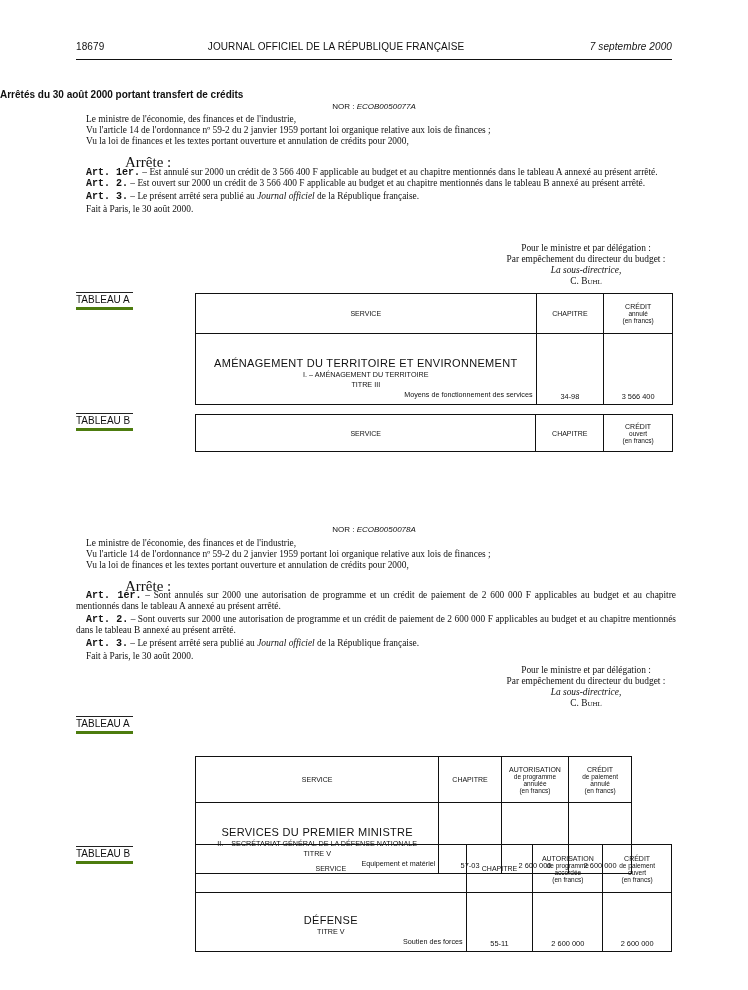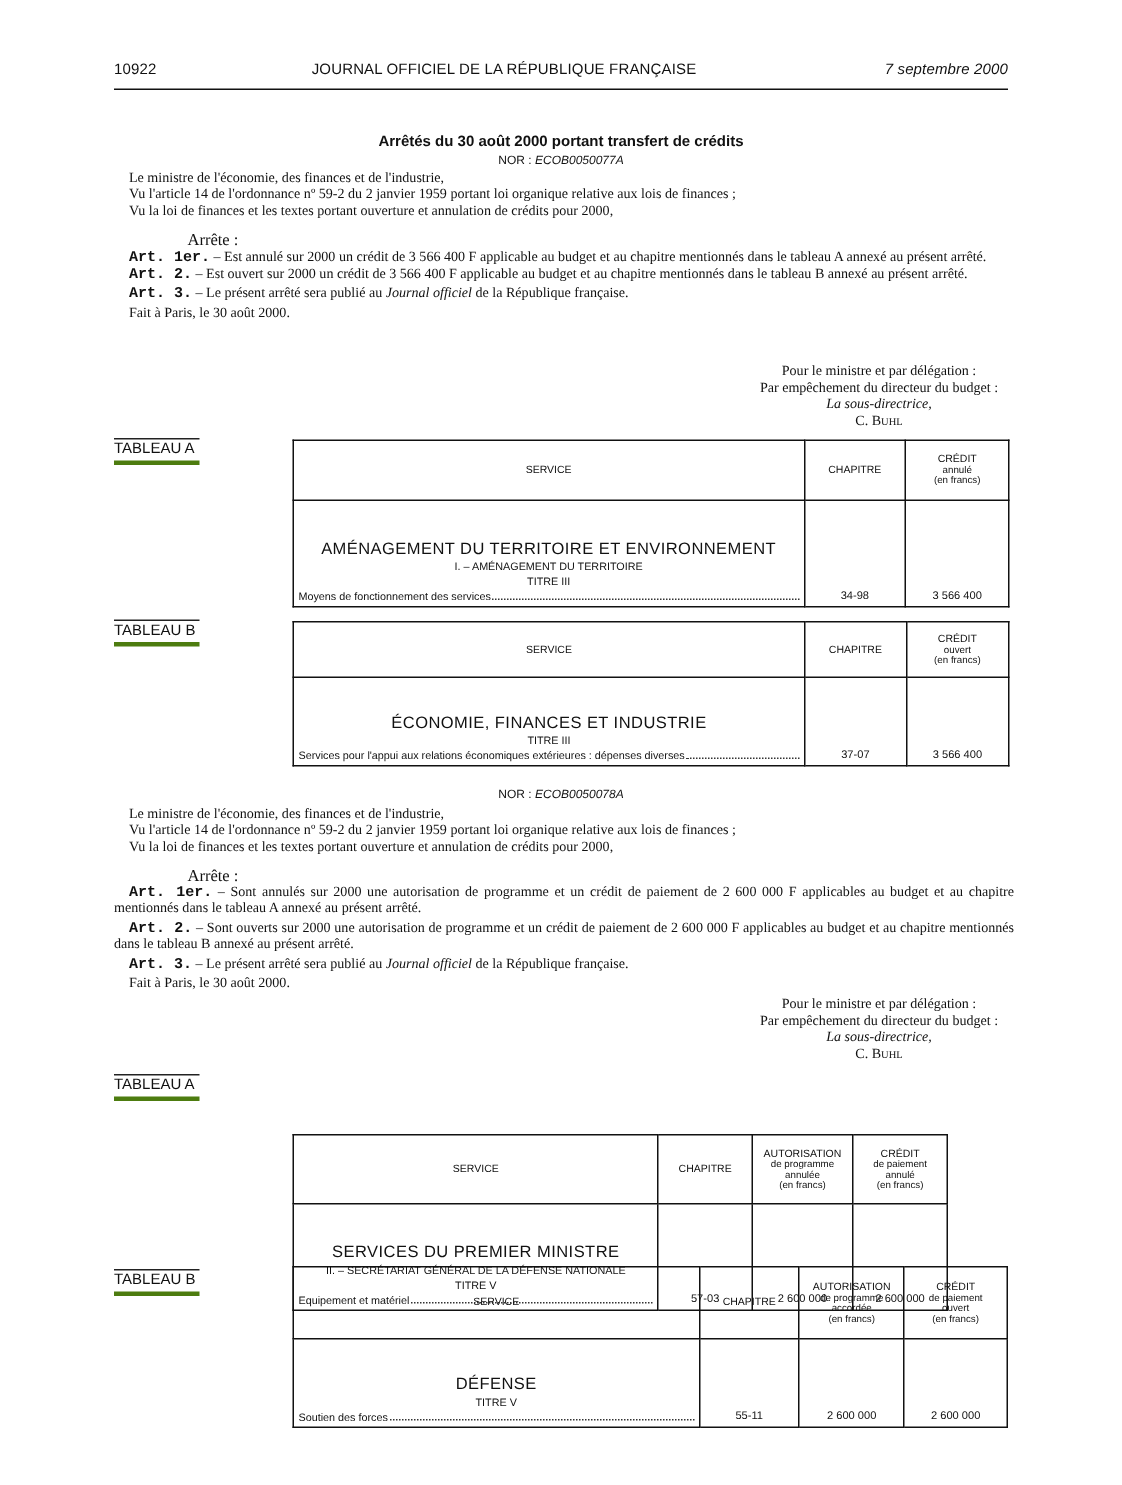--- a/index.html
+++ b/index.html
@@ -5,51 +5,51 @@
   html, body { margin: 0; padding: 0; background: #ffffff; }
   body { width: 748px; height: 990px; position: relative; overflow: hidden; color: #111; }
   .abs { position: absolute; }
   .sans { font-family: "Liberation Sans", "DejaVu Sans", sans-serif; }
   .serif { font-family: "Liberation Serif", "DejaVu Serif", serif; }
 
   
   .hdr { top: 41px; font-size: 10px; letter-spacing: 0.1px; }
   .hdr-rule { left: 76px; top: 59px; width: 596px; height: 0; border-top: 1.3px solid #111; }
 
-  .title { top: 89px; left: 0; width: 748px; text-align: center; font-size: 10px; font-weight: bold; }
+  .title { top: 89px; left: 0; width: 748px; font-size: 10px; font-weight: bold; }
   .nor { left: 0; width: 748px; text-align: center; font-size: 8px; }
   .nor i { font-style: italic; }
 
   .para { font-size: 9.4px; line-height: 11px; }
   .para .art { font-family: Liberation Mono, monospace; font-weight: bold; font-size: 10px; }
   .indent { text-indent: 10px; }
-  .arrete { font-size: 11px; }
+  .arrete { font-size: 15px; }
 
   .sig { left: 460px; width: 252px; text-align: center; font-size: 9.4px; line-height: 11px; }
   .sig .sc { font-variant: small-caps; }
 
   .tlabel { left: 76px; width: 57px; font-size: 10px; border-top: 1px solid #222; border-bottom: 3px solid #4d7c0f; padding: 2px 0 2px 0; line-height: 10px; }
 
   table.t { position: absolute; left: 195px; border-collapse: collapse; padding-left: 44px; }
   table.t td { border: 1.3px solid #111; padding: 0; vertical-align: middle; text-align: center; font-family: "Liberation Sans", "DejaVu Sans", sans-serif; }
   .th-main { font-size: 7px; }
   .th-small { font-size: 6.5px; line-height: 7px; }
   .th-small b { font-size: 7px; font-weight: normal; }
   .svc-title { font-size: 11px; letter-spacing: 0.3px; line-height: 13px; }
   .svc-sub { font-size: 7.2px; line-height: 10px; }
-  .svc-line { font-size: 7.2px; text-align: center; display: flex; align-items: flex-end; padding-left: 3px; padding-right: 3px; }
+  .svc-line { font-size: 7.2px; text-align: center; display: flex; align-items: flex-end; padding-left: 3px; padding-right: 3px; flex-direction: column; }
   .svc-line .lbl { white-space: nowrap; }
   .svc-line .dots { flex: 1; border-bottom: 1px dotted #333; margin: 0 0 2px 1px; height: 1px; }
   .num { font-size: 7.4px; vertical-align: bottom !important; padding-bottom: 3px !important; }
   .body-cell { vertical-align: bottom !important; padding-bottom: 2px !important; }
 </style>
 </head>
 <body>
 
-<div class="abs hdr sans" style="left:76px;">10922</div>
+<div class="abs hdr sans" style="left:76px;">18679</div>
 <div class="abs hdr sans" style="left:0;width:672px;text-align:center;">JOURNAL OFFICIEL DE LA RÉPUBLIQUE FRANÇAISE</div>
 <div class="abs hdr sans" style="right:76px;text-align:right;font-style:italic;">7 septembre 2000</div>
 <div class="abs hdr-rule"></div>
 
 <div class="abs title sans">Arrêtés du 30 août 2000 portant transfert de crédits</div>
 
 <div class="abs nor sans" style="top:102px;">
   <span>NOR :</span>
   <i>ECOB0050077A</i>
 </div>
@@ -108,32 +108,20 @@
   <tbody>
       <tr style="height:37px;">
     <td style="width:341px;" class="th-main">SERVICE</td>
     <td style="width:67px;" class="th-main">CHAPITRE</td>
     <td style="width:68px;" class="th-small">
       <div><b>CRÉDIT</b></div>
       <div>ouvert</div>
       <div>(en francs)</div>
     </td>
   </tr>
-  <tr style="height:59px;">
-    <td class="body-cell">
-      <div class="svc-title">ÉCONOMIE, FINANCES ET INDUSTRIE</div>
-      <div class="svc-sub">TITRE III</div>
-      <div class="svc-line">
-            <span class="lbl">Services pour l'appui aux relations économiques extérieures : dépenses diverses</span>
-            <span class="dots"></span>
-          </div>
-    </td>
-    <td class="num">37-07</td>
-    <td class="num">3 566 400</td>
-  </tr>
 </tbody>
   </table>
 
 <div class="abs nor sans" style="top:525px;">
   <span>NOR :</span>
   <i>ECOB0050078A</i>
 </div>
 
 <div class="abs para serif" style="left:86px;top:538px;width:590px;">
   <div>Le ministre de l'économie, des finances et de l'industrie,</div>

